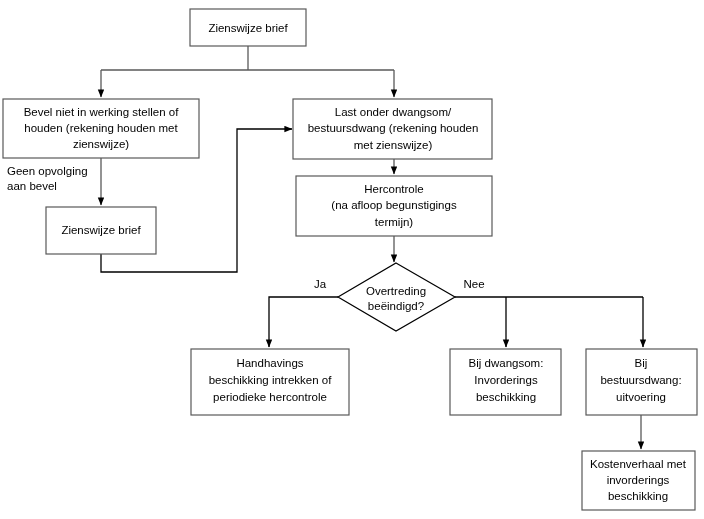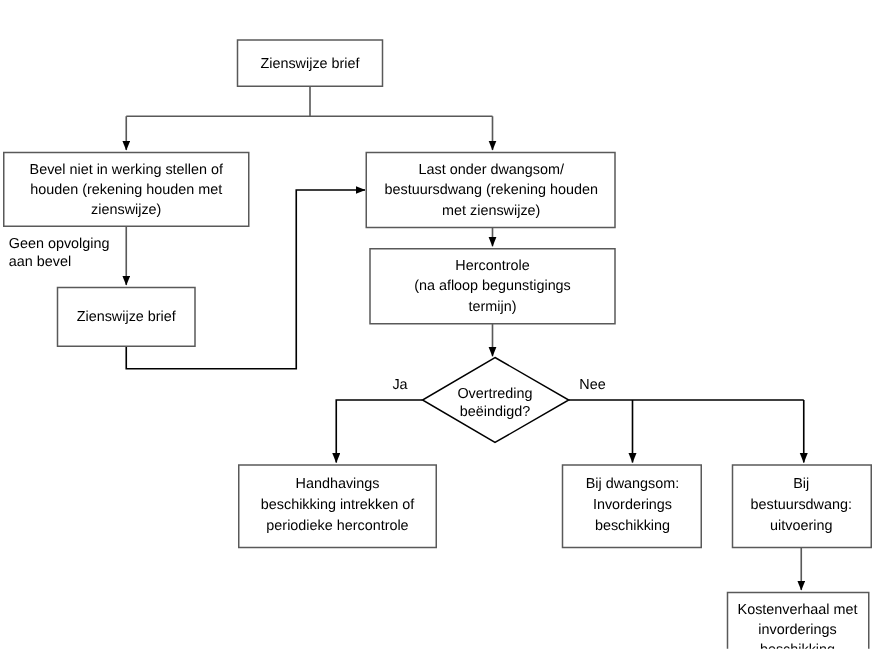--- a/index.html
+++ b/index.html
@@ -11,21 +11,20 @@
     width: 704px;
     height: 519px;
     font-family: "Liberation Sans", sans-serif;
     overflow: hidden;
   }
   #chart-root {
     position: relative;
     width: 704px;
     height: 422px;
     background: #ffffff;
-    margin-top: 23px;
   }
   svg#flow {
     position: absolute;
     top: 0;
     left: 0;
     width: 704px;
     height: 519px;
   }
   .node-box {
     fill: #ffffff;

